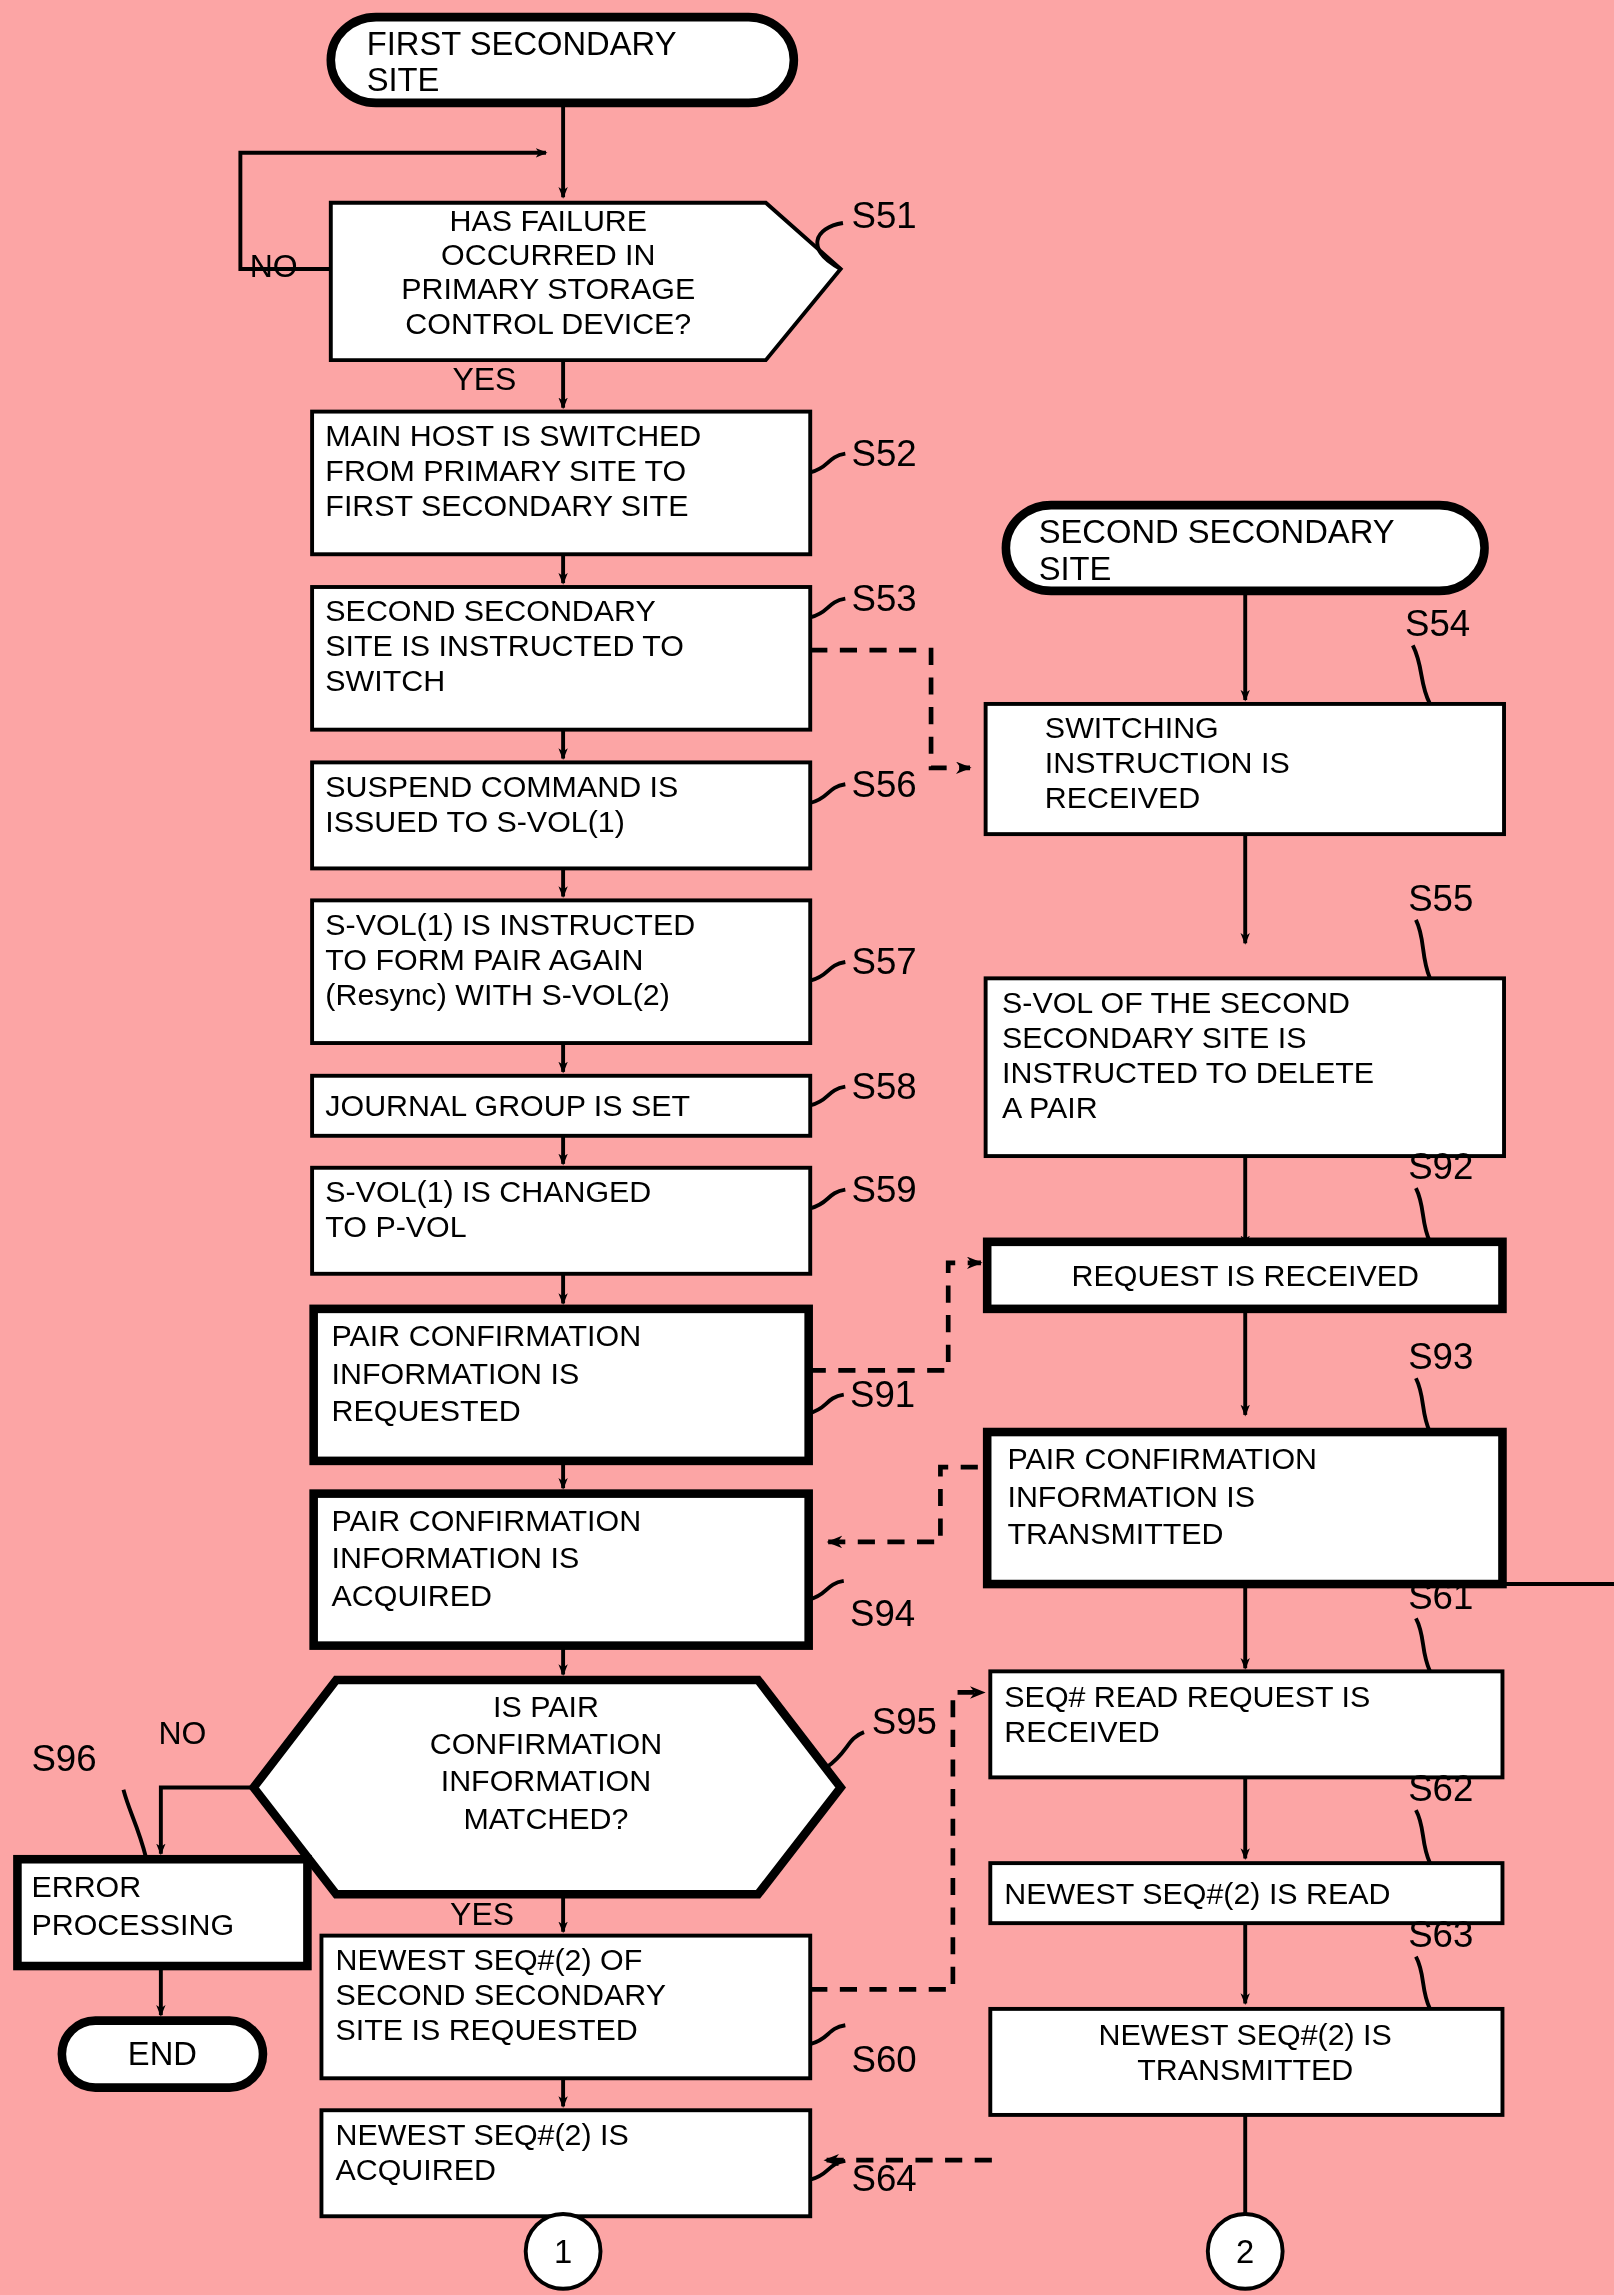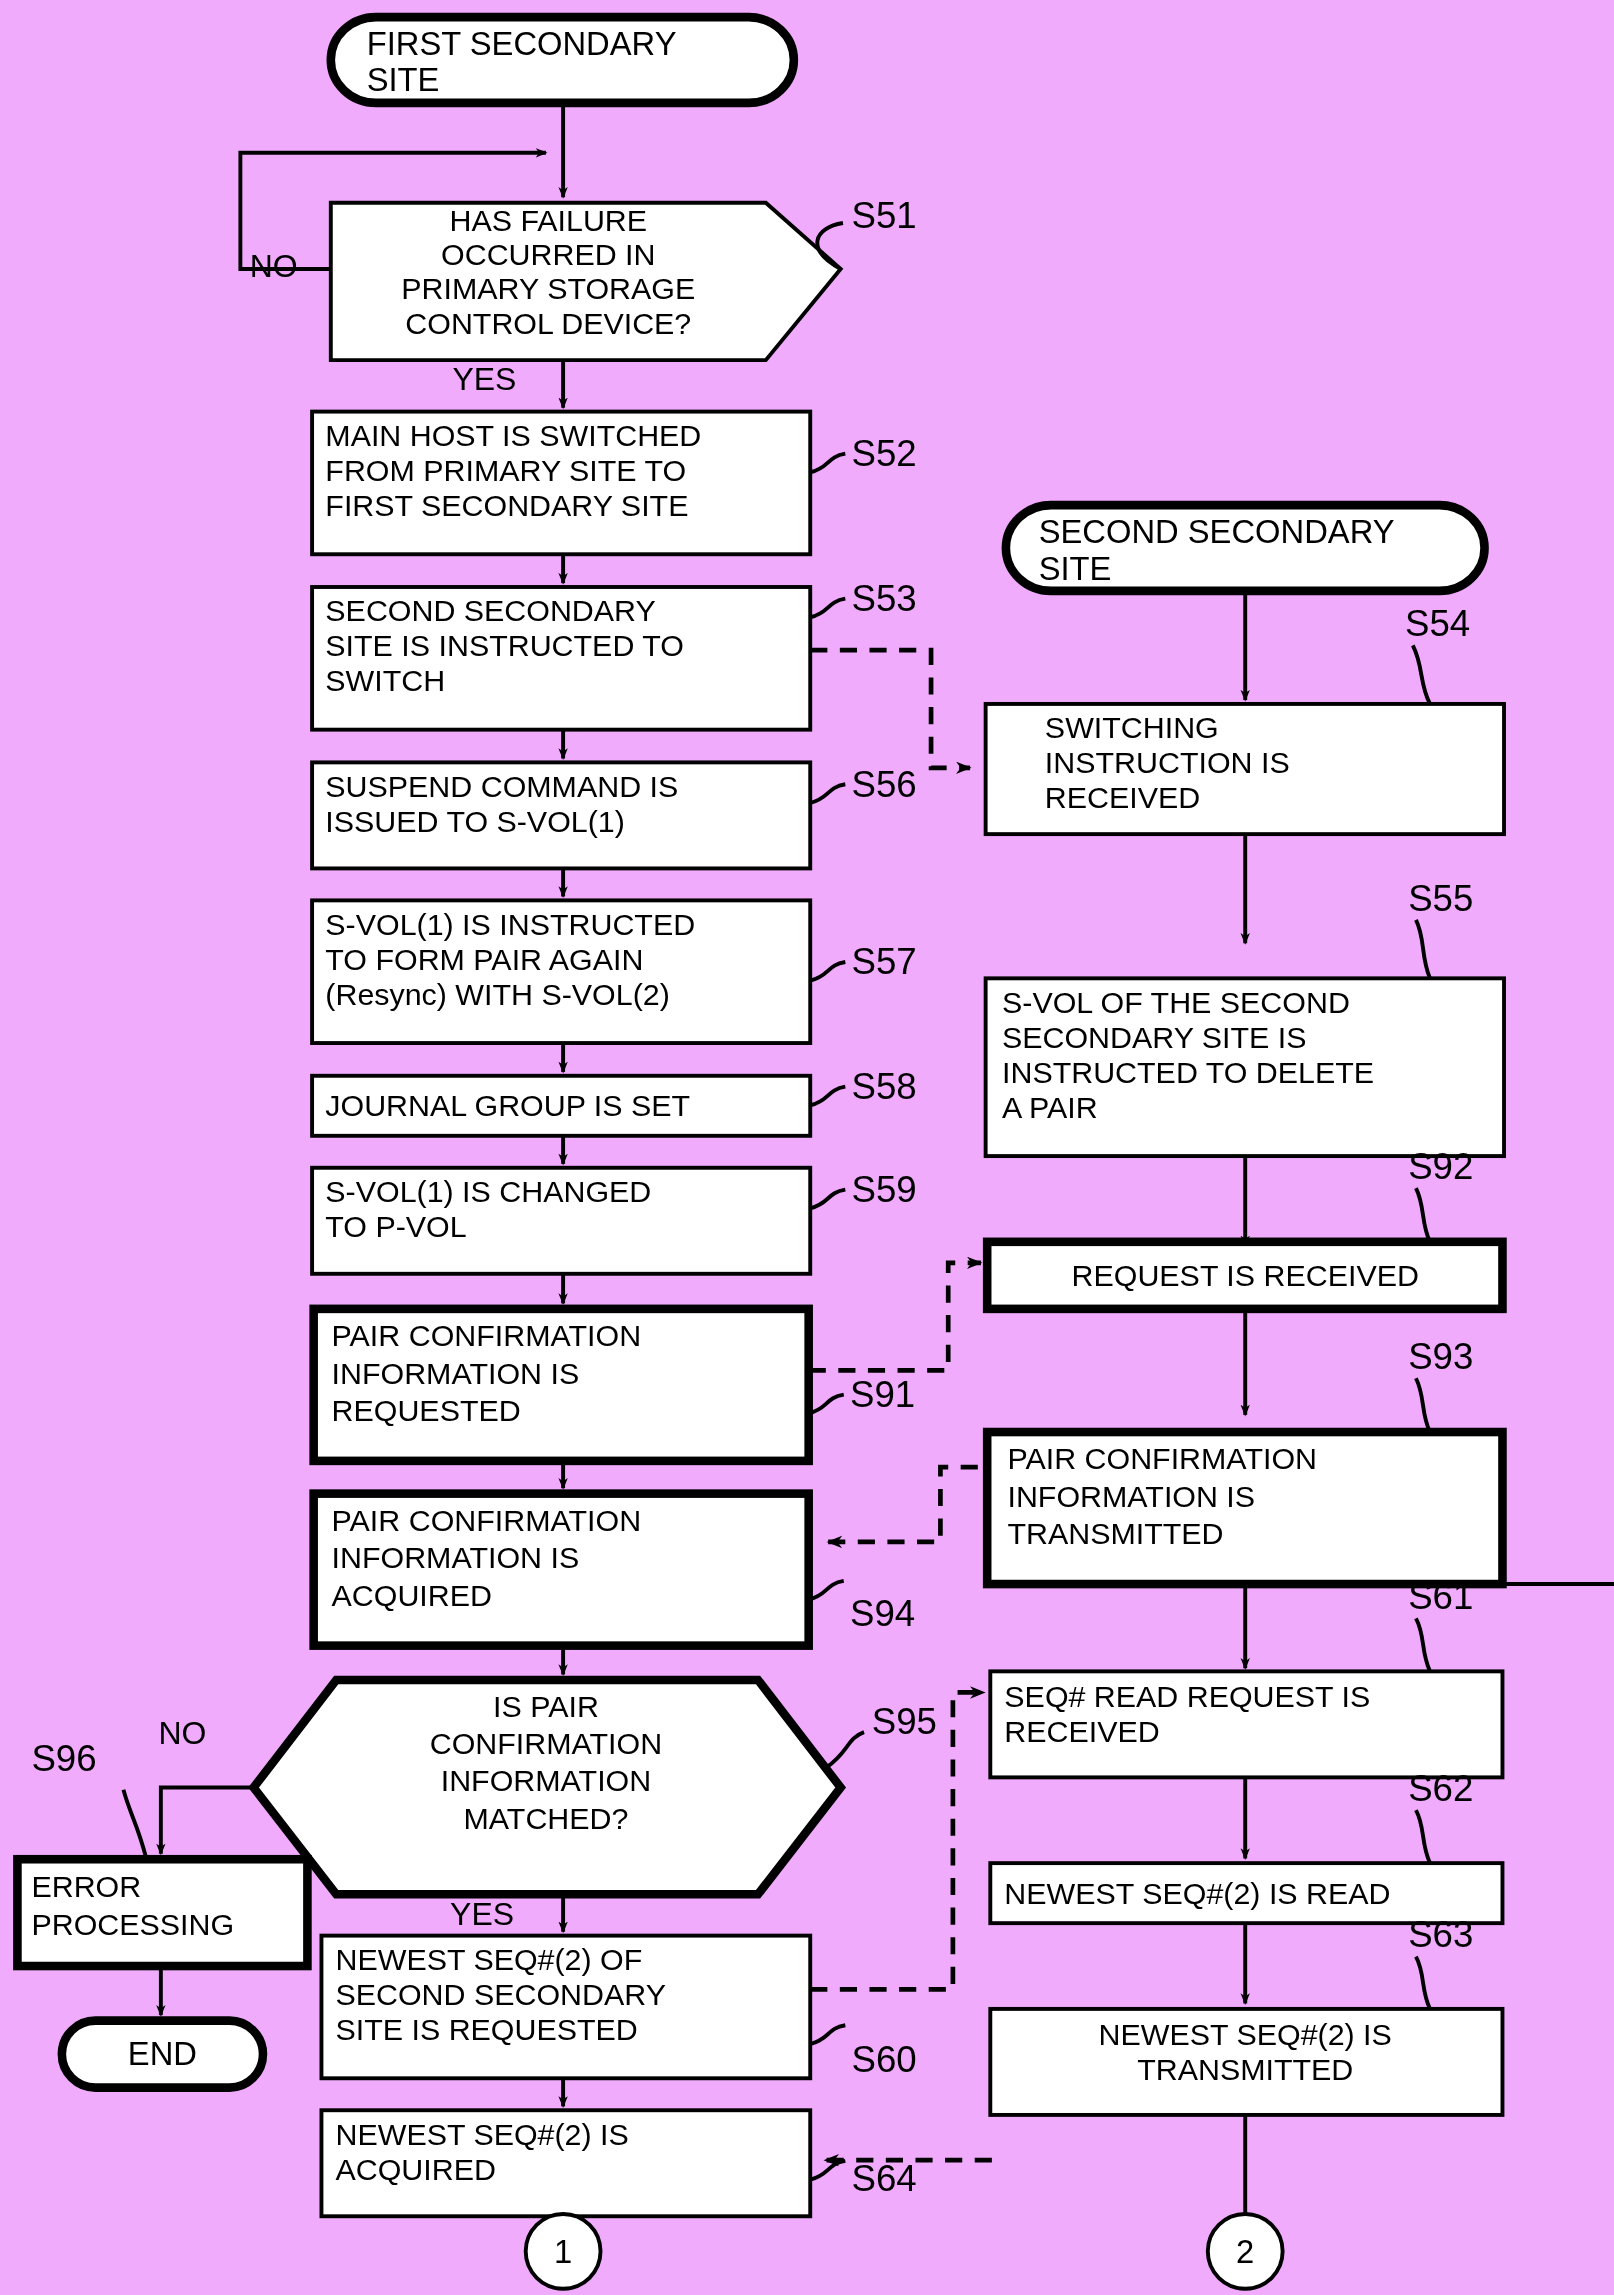--- a/index.html
+++ b/index.html
@@ -4,21 +4,21 @@
 <style>
   html, body {
     margin: 0;
     padding: 0;
     background: #ffffff;
   }
   #root {
     position: relative;
     width: 1614px;
     height: 2295px;
-    background: #f0abfc;
+    background: #fca5a5;
     font-family: "Liberation Sans", sans-serif;
   }
   svg#flow {
     position: absolute;
     top: 0; left: 0;
     width: 1615px;
     height: 2295px;
     display: block;
   }
   .shp { fill: #ffffff; stroke: #000000; }

